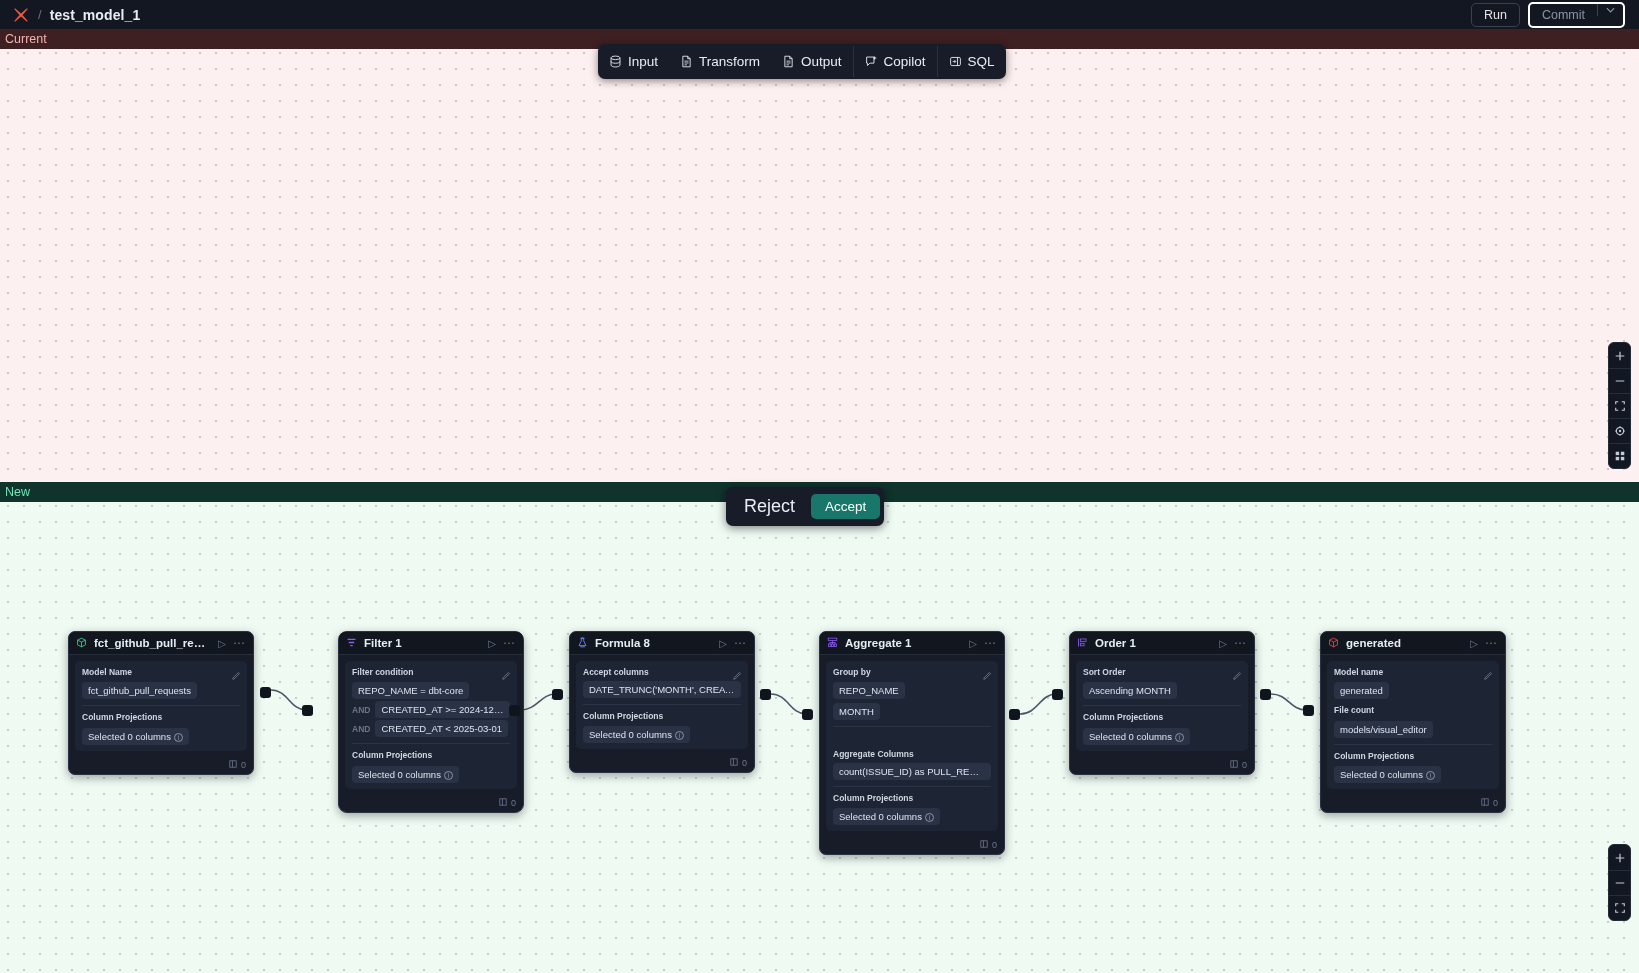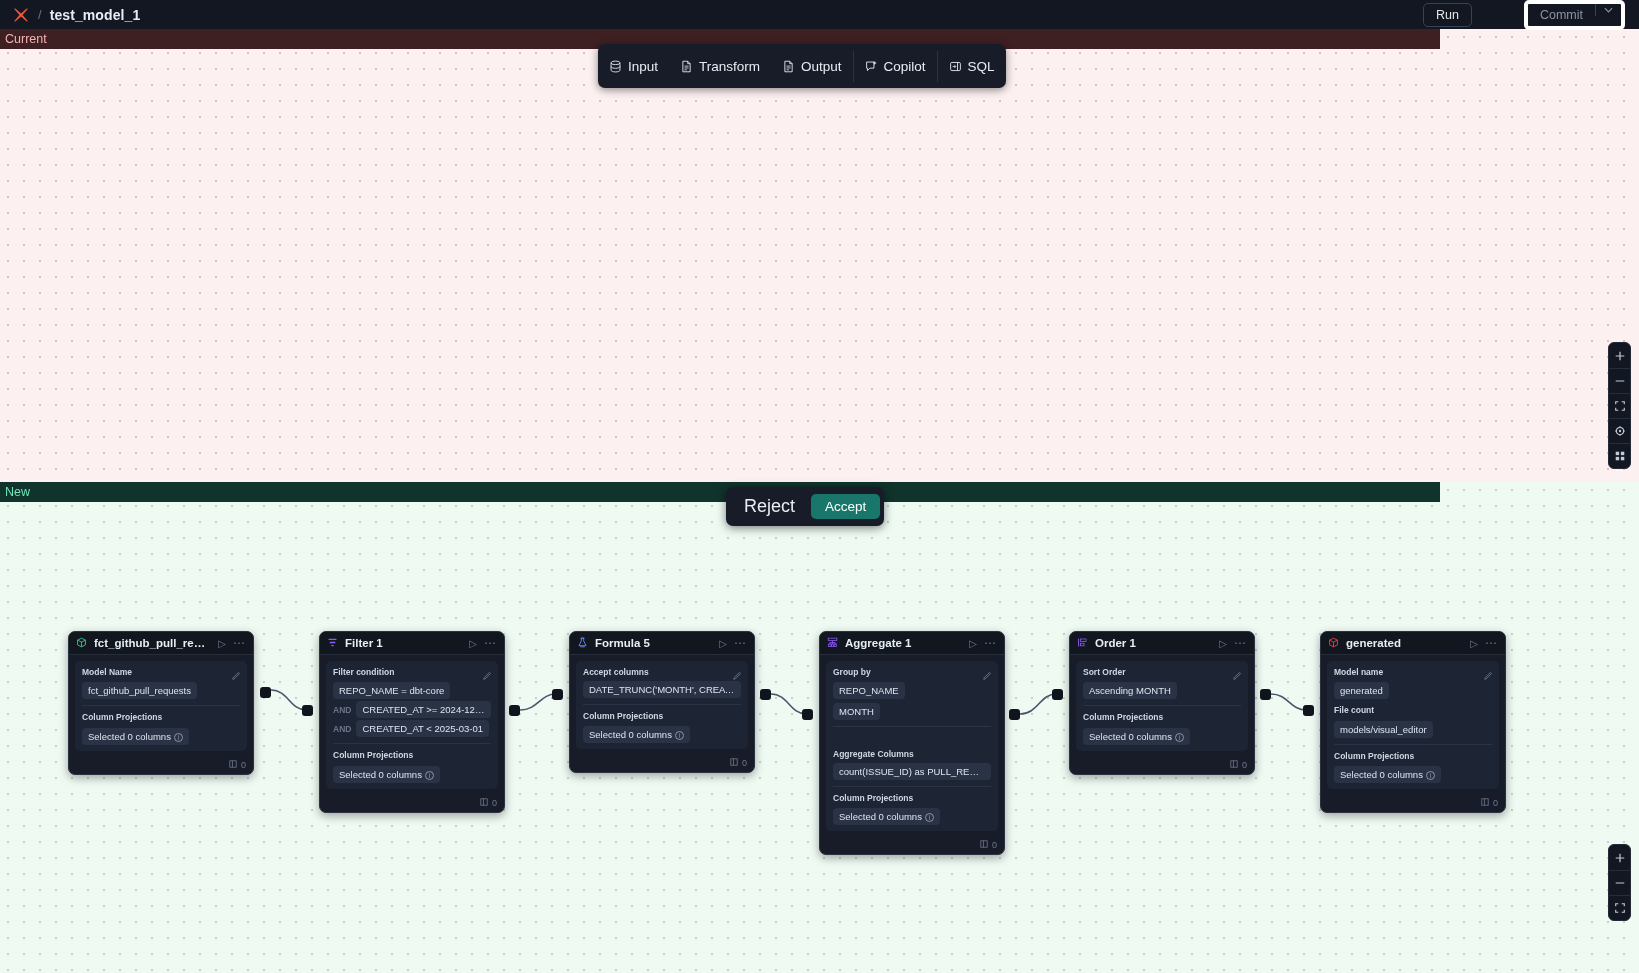--- a/index.html
+++ b/index.html
@@ -18,47 +18,47 @@
     padding: 0 10px; z-index: 60;
   }
   .logo-x { width: 22px; height: 22px; display: flex; align-items: center; justify-content: center; }
   .crumb-sep { color: #6b7280; font-size: 13px; margin: 0 8px 0 6px; }
   .crumb-title { color: #e6edf3; font-size: 14px; font-weight: 700; letter-spacing: .1px; }
   .tb-right { margin-left: auto; display: flex; align-items: center; gap: 8px; padding-right: 4px; }
   .tb-btn {
     border: 1px solid #394153; border-radius: 5px; color: #e5e5e5;
     font-size: 12.5px; padding: 3px 12px; background: transparent; line-height: 16px;
   }
-  .commit-group { display: flex; align-items: flex-start; border: 4px solid #ffffff; border-radius: 5px; overflow: hidden; margin-left: 44px; }
+  .commit-group { display: flex; align-items: flex-start; border: 2px solid #ffffff; border-radius: 5px; overflow: hidden; }
   .commit-group > div { color: #8b93a7; font-size: 12.5px; padding: 3px 12px; line-height: 16px; }
   .commit-caret { border-left: 1px solid #394153; padding: 3px 8px !important; font-size: 10px !important; display:flex; align-items:center; }
 
   
   .pane-current {
     position: absolute; top: 29px; left: 0; width: 1639px; height: 453px;
     background: #fdf0f0;
     background-image: radial-gradient(#e8b9b9 1px, transparent 1px);
     background-size: 16px 16px;
   }
   .pane-new {
     position: absolute; top: 482px; left: 0; width: 1639px; height: 491px;
     background: #effaf3;
     background-image: radial-gradient(#b5d9c4 1px, transparent 1px);
     background-size: 16px 16px;
   }
   .pane-label {
-    position: absolute; left: 0; width: 1440px; height: 20px;
+    position: absolute; left: 0; width: 1639px; height: 20px;
     font-size: 12.5px; display: flex; align-items: center; padding-left: 5px; z-index: 20;
   }
   .label-current { top: 29px; background: #3e1f22; color: #f3b3b3; }
   .label-new { top: 482px; background: #10332c; color: #6fe4b8; }
 
   
   .modebar {
-    position: absolute; top: 44px; left: 598px; height: 44px;
+    position: absolute; top: 44px; left: 598px; height: 35px;
     background: #171c28; border-radius: 7px; display: flex; align-items: center;
     z-index: 40; box-shadow: 0 2px 8px rgba(0,0,0,.45);
   }
   .mode-item {
     display: flex; align-items: center; gap: 6px; color: #e6edf3;
     font-size: 13.5px; padding: 0 11px; height: 31px;
   }
   .mode-sep { width: 1px; height: 31px; background: #2b3242; }
   .mi-icon { display: flex; align-items: center; }
 
@@ -289,21 +289,21 @@
         <span>
           <svg width="8" height="8" viewBox="0 0 10 10">
               <rect x="1" y="1" width="8" height="8" stroke="#6f7892" fill="none" stroke-width="1"></rect>
               <path d="M4.3 1 V9" stroke="#6f7892" stroke-width="1"></path>
             </svg>
         </span>
         <span>0</span>
       </div>
     </div>
 
-    <div class="node" style="left:319px; top:149px;">
+    <div class="node" style="left:338px; top:149px;border-radius:9px;">
       <div class="node-head">
         <span>
           <svg width="11" height="11" viewBox="0 0 14 14">
               <path d="M2 3 H12 M3.5 7 H10.5 M5.5 11 H8.5" stroke="#8b5cf6" stroke-width="1.6"></path>
             </svg>
         </span>
         <span class="node-title">Filter 1</span>
         <span class="node-run">▷</span>
         <span class="node-more">⋯</span>
       </div>
@@ -341,21 +341,21 @@
     </div>
 
     <div class="node" style="left:569px; top:149px;">
       <div class="node-head">
         <span>
           <svg width="11" height="11" viewBox="0 0 14 14">
               <path d="M5.5 1.5 V5 L2.5 11 H11.5 L8.5 5 V1.5 Z" stroke="#6b8cff" fill="none" stroke-width="1.1"></path>
               <path d="M4.5 1.5 H9.5 M4 12.5 H10" stroke="#6b8cff" stroke-width="1.1"></path>
             </svg>
         </span>
-        <span class="node-title">Formula 5</span>
+        <span class="node-title">Formula 8</span>
         <span class="node-run">▷</span>
         <span class="node-more">⋯</span>
       </div>
       <div class="node-body">
         <div class="sec">
           <span class="pencil">
             <svg width="9" height="9" viewBox="0 0 12 12">
                 <path d="M1.5 9 L8.5 2 L10 3.5 L3 10.5 L1 11 Z" stroke="#7d869c" fill="none" stroke-width="1"></path>
               </svg>
           </span>

